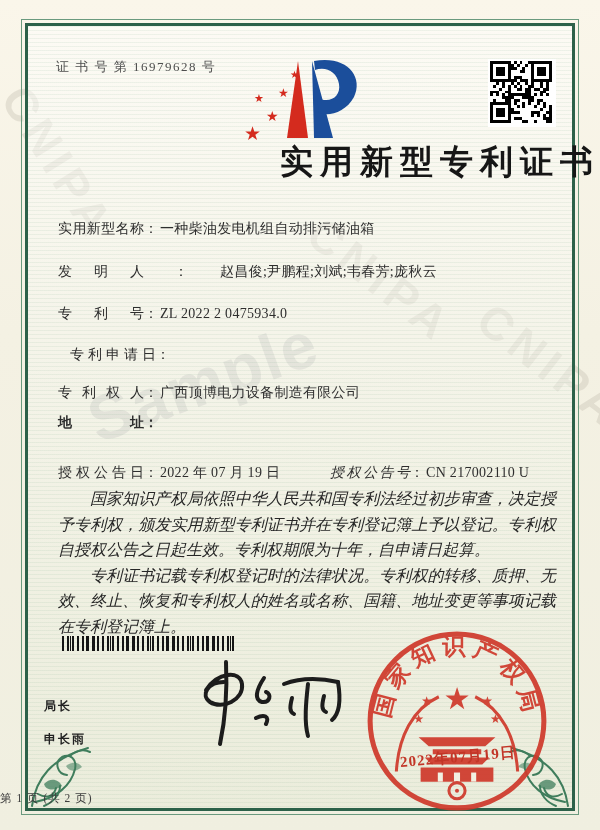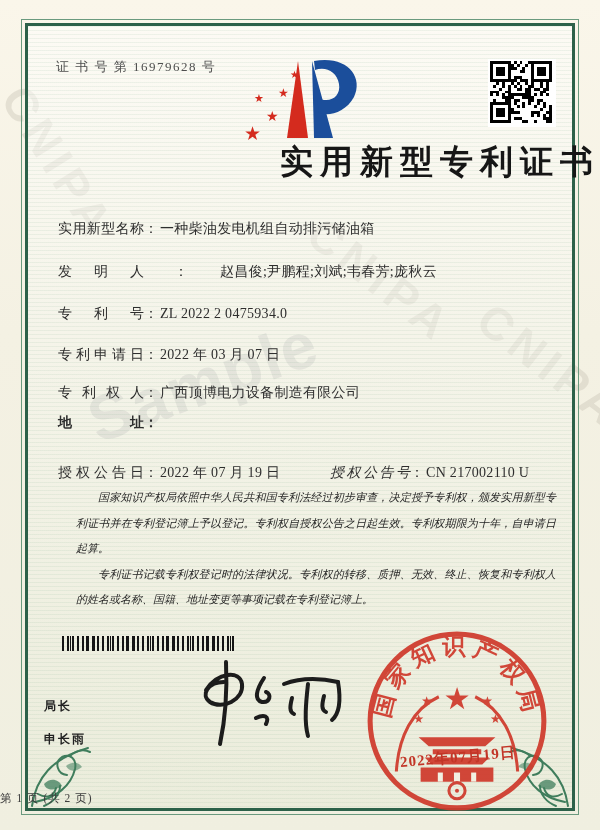--- a/index.html
+++ b/index.html
@@ -26,21 +26,21 @@
   .qr { position:absolute; left:488px; top:59px; width:68px; height:68px; background:#fff; padding:2px; box-sizing:border-box; }
   .title { position:absolute; left:0; right:0; top:140px; text-align:right; font-size:33px; font-weight:700; letter-spacing:7px; color:#161616; }
   .frow { position:absolute; left:58px; right:38px; display:flex; font-size:14px; color:#2e2e2e; line-height:21px; }
   .flabel { width:86px; flex:0 0 86px; text-align:justify; text-align-last:justify; }
   .fcolon { width:16px; flex:0 0 16px; }
   .fvalue { flex:1; letter-spacing:0.3px; }
   .fgroup2 { position:absolute; left:272px; top:0; display:flex; width:230px; }
   .fgroup2 .flabel { width:80px; flex:0 0 80px;font-style:italic; }
   .row7-wrap { position:relative; }
   .row7-val { width:150px; flex:0 0 150px; }
-  .paras { position:absolute; left:76px; right:44px; top:486px; font-size:11px; line-height:25.6px; font-style:italic; color:#262626;font-family:Liberation Mono, monospace; }
+  .paras { position:absolute; left:58px; right:44px; top:486px; font-size:16px; line-height:25.6px; font-style:italic; color:#262626; }
   .paras p { margin:0; text-indent:2em; text-align:justify; }
   .barcode {
     position:absolute; left:62px; top:636px; width:172px; height:15px;
     background:
       repeating-linear-gradient(90deg,#151515 0 2px, rgba(0,0,0,0) 2px 5px),
       repeating-linear-gradient(90deg,#151515 0 1px, rgba(0,0,0,0) 1px 8px);
   }
   .director { position:absolute; left:44px; top:690px; font-size:12px; line-height:33px; font-weight:600; letter-spacing:2px; color:#222; }
   .signature { position:absolute; left:192px; top:656px; width:158px; height:94px; }
   .seal { position:absolute; left:360px; top:624px; width:194px; height:194px; opacity:0.93; }
@@ -245,24 +245,23 @@
   <div class="frow" style="top:261px;gap:30px;">
     <span class="flabel">发明人</span>
     <span class="fcolon">：</span>
     <span class="fvalue">赵昌俊;尹鹏程;刘斌;韦春芳;庞秋云</span>
   </div>
   <div class="frow" style="top:303px;">
     <span class="flabel">专利号</span>
     <span class="fcolon">：</span>
     <span class="fvalue">ZL 2022 2 0475934.0</span>
   </div>
-  <div class="frow" style="top:344px;">
+  <div class="frow" style="top:344px;margin-left:12px;">
     <span class="flabel">专利申请日</span>
     <span class="fcolon">：</span>
-    <span class="fvalue">2022 年 03 月 07 日</span>
   </div>
   <div class="frow" style="top:382px;">
     <span class="flabel">专利权人</span>
     <span class="fcolon">：</span>
     <span class="fvalue">广西顶博电力设备制造有限公司</span>
   </div>
   <div class="frow" style="top:412px;font-weight:bold;">
     <span class="flabel">地址</span>
     <span class="fcolon">：</span>
   </div>

